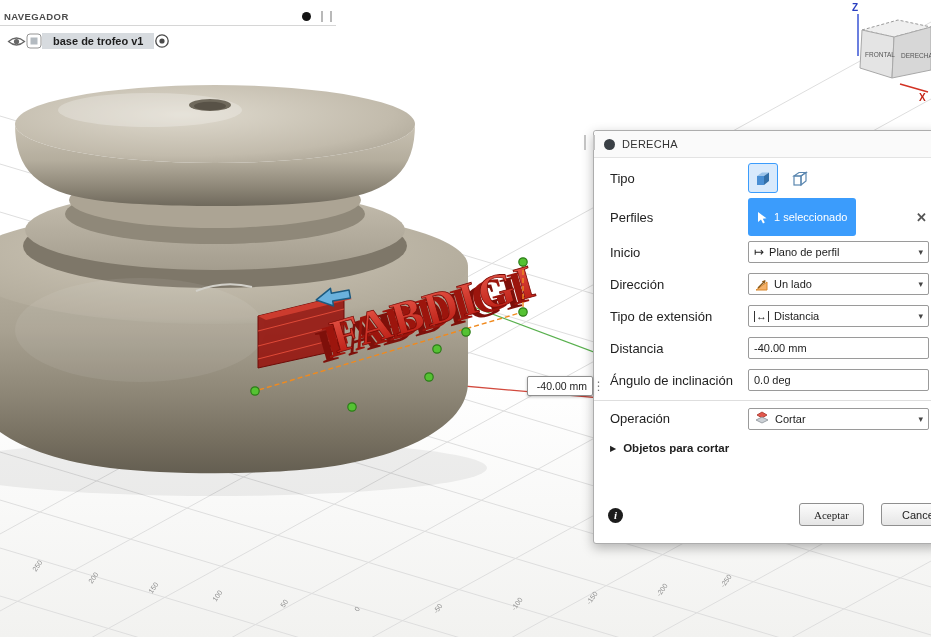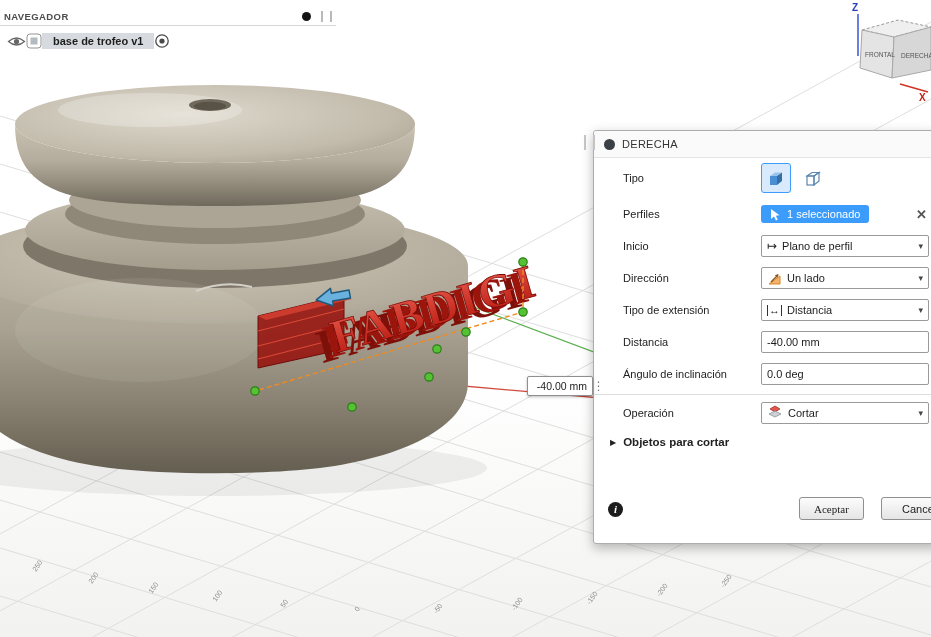--- a/index.html
+++ b/index.html
@@ -32,31 +32,31 @@
     background:#fff;border:1px solid #adadad;border-radius:3px;
     box-shadow:0 4px 12px rgba(0,0,0,.28);}
   .dlg-grip{position:absolute;left:-10px;top:4px;width:7px;height:15px;
     border-left:2px solid #c3c3c3;border-right:2px solid #c3c3c3;}
   .dlg-title{height:26px;display:flex;align-items:center;gap:7px;padding:0 10px;
     background:#fafafa;border-bottom:1px solid #e3e3e3;border-radius:3px 3px 0 0;}
   .dlg-title-icon{width:11px;height:11px;border-radius:50%;background:#3a4045;}
   .dlg-title-text{font-size:11px;color:#333;letter-spacing:.3px;}
   .row{display:flex;align-items:center;min-height:32px;padding:0 10px 0 16px;box-sizing:border-box;}
   .row-tipo{min-height:40px;}
-  .lbl{flex:0 0 138px;font-size:11px;color:#222;margin-left:13px;}
+  .lbl{flex:0 0 138px;font-size:13px;color:#222;}
   .ctrl{flex:1;display:flex;align-items:center;min-width:0;}
   .dd{flex:1;height:22px;border:1px solid #9a9a9a;border-radius:2px;background:#fff;
     display:flex;align-items:center;gap:5px;padding:0 5px;font-size:11px;color:#1c1c1c;box-sizing:border-box;}
   .dd .caret{margin-left:auto;color:#444;font-size:9px;}
   .txt{width:100%;height:22px;border:1px solid #9a9a9a;border-radius:2px;font-size:11px;
     padding:0 5px;box-sizing:border-box;color:#1c1c1c;font-family:"Liberation Sans",sans-serif;}
   .type-btn{width:30px;height:30px;border:1px solid transparent;border-radius:3px;background:transparent;
     display:flex;align-items:center;justify-content:center;margin-right:7px;padding:0;}
   .type-btn.sel{border-color:#3b9cfc;background:#d9eafc;}
-  .pill{background:#3b9cfc;color:#fff;height:18px;border-radius:3px;display:flex;align-items:center;
+  .pill{background:#3b9cfc;color:#fff;height:38px;border-radius:3px;display:flex;align-items:center;
     gap:6px;padding:0 9px;font-size:11px;}
   .close-x{margin-left:auto;color:#555;font-size:13px;font-weight:bold;padding:0 2px;cursor:default;}
   .op-row{border-top:1px solid #dedede;margin-top:4px;min-height:36px;}
   .objetos{display:flex;align-items:center;gap:7px;padding:6px 10px 4px 16px;}
   .objetos .tri{font-size:8px;color:#222;}
   .objetos .obj-lbl{font-size:11.5px;font-weight:bold;color:#222;}
   .dlg-footer{position:relative;height:26px;margin-top:44px;padding-left:14px;display:flex;align-items:center;}
   .info-i{width:15px;height:15px;border-radius:50%;background:#1c1c1c;color:#fff;
     font-family:"Liberation Serif",serif;font-style:italic;font-weight:bold;font-size:11px;
     display:flex;align-items:center;justify-content:center;}

